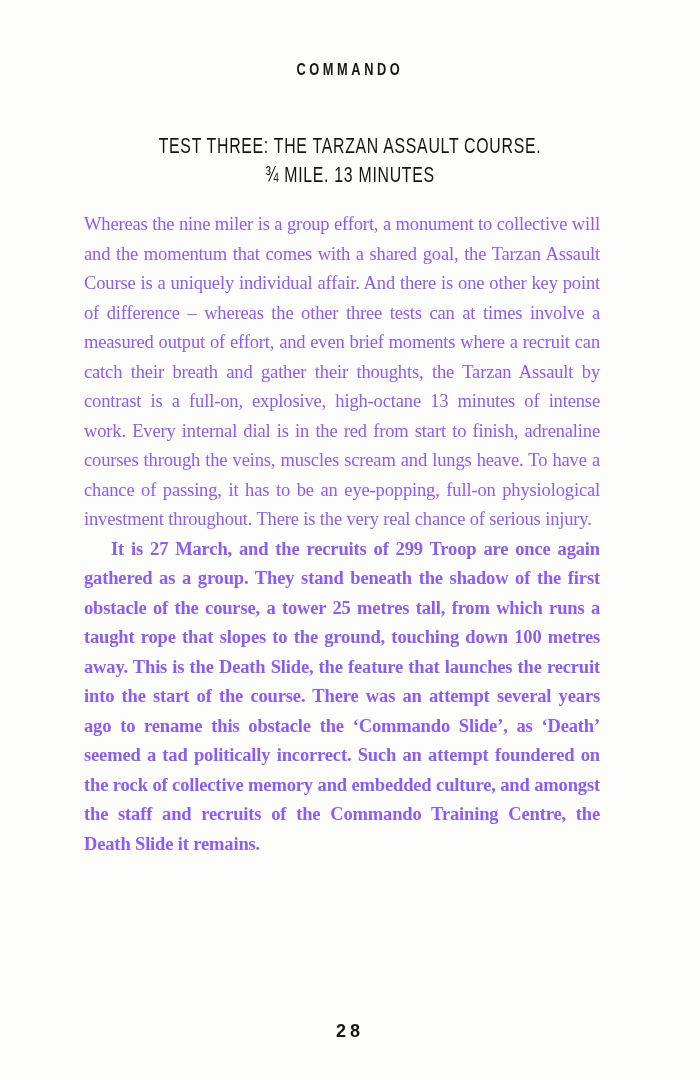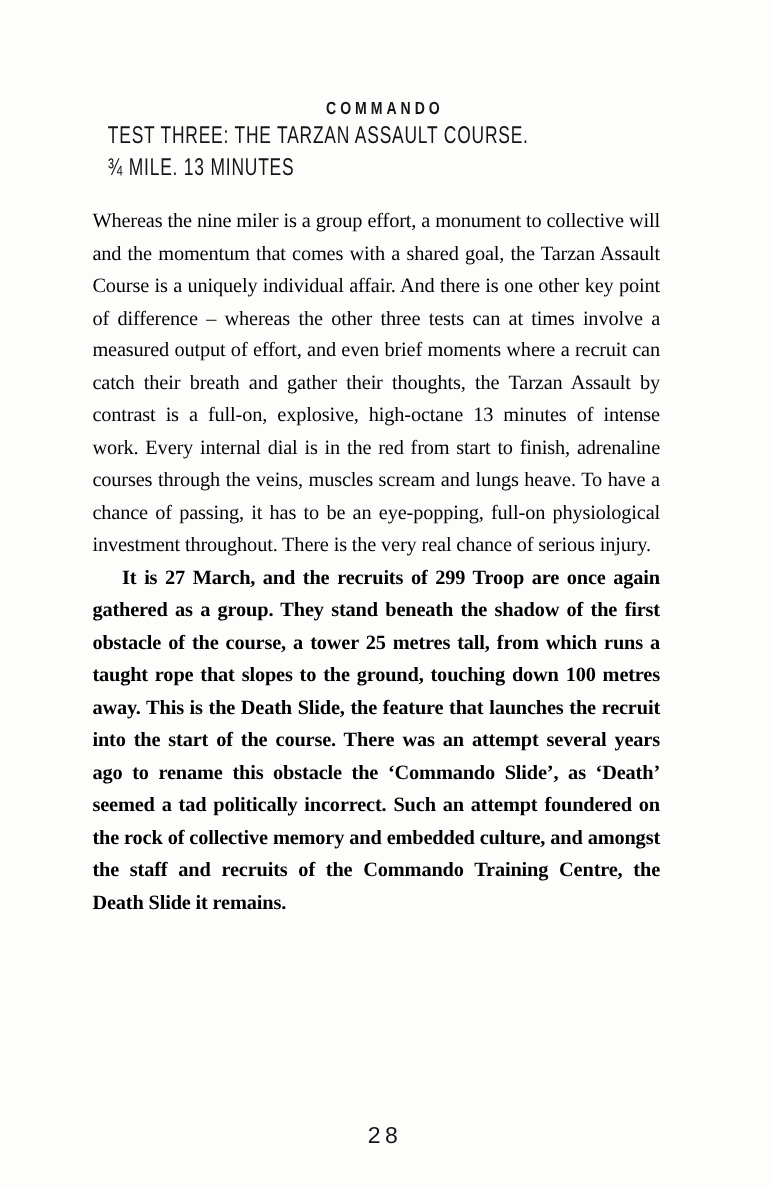--- a/index.html
+++ b/index.html
@@ -10,37 +10,39 @@
   .book-page {
     position: relative;
     width: 700px;
     height: 1080px;
     background: #fdfdfc;
     overflow: hidden;
     color: #1e1e1e;
   }
   
   .running-header {
-    margin-top: 91px;
+    margin-top: 61px;
     text-align: center;
     line-height: 17px;
   }
   .rh-text {
     display: inline-block;
     font-family: "Liberation Sans", sans-serif;
     font-size: 16px;
     font-weight: 600;
     letter-spacing: 4.5px;
     color: #161616;
     transform: scaleX(0.80);
     transform-origin: 50% 50%;
     white-space: nowrap;
   }
   
   .chapter-title {
+    margin-top: 53px;
+    text-align: center;
   }
   .ct-line {
     font-family: "Liberation Sans", sans-serif;
     font-size: 22px;
     font-weight: 500;
     letter-spacing: 1px;
     line-height: 29px;
     color: #141414;
     transform: scaleX(0.72);
     transform-origin: 50% 50%;
@@ -50,34 +52,34 @@
   .body-text {
     margin: 21px 100px 0 84px;
   }
   .para {
     font-family: "Liberation Serif", "DejaVu Serif", serif;
     font-size: 18.5px;
     line-height: 29.5px;
     letter-spacing: -0.15px;
     text-align: justify;
     text-justify: inter-word;
-    color: #000000;
+    color: #8b5cf6;
   }
   .para.indent { text-indent: 27px; font-weight: bold; }
   .para.justify-last { text-align-last: justify; }
   
   .page-number {
     position: absolute;
     left: 0;
     right: 0;
     top: 1021px;
     text-align: center;
     font-family: "Liberation Sans", sans-serif;
-    font-size: 21px;
-    font-weight: 400;
+    font-size: 18px;
+    font-weight: 700;
     letter-spacing: 4px;
     color: #161616;
   }
 </style>
 </head>
 <body>
 
 <div class="book-page">
 
   <header class="running-header">

